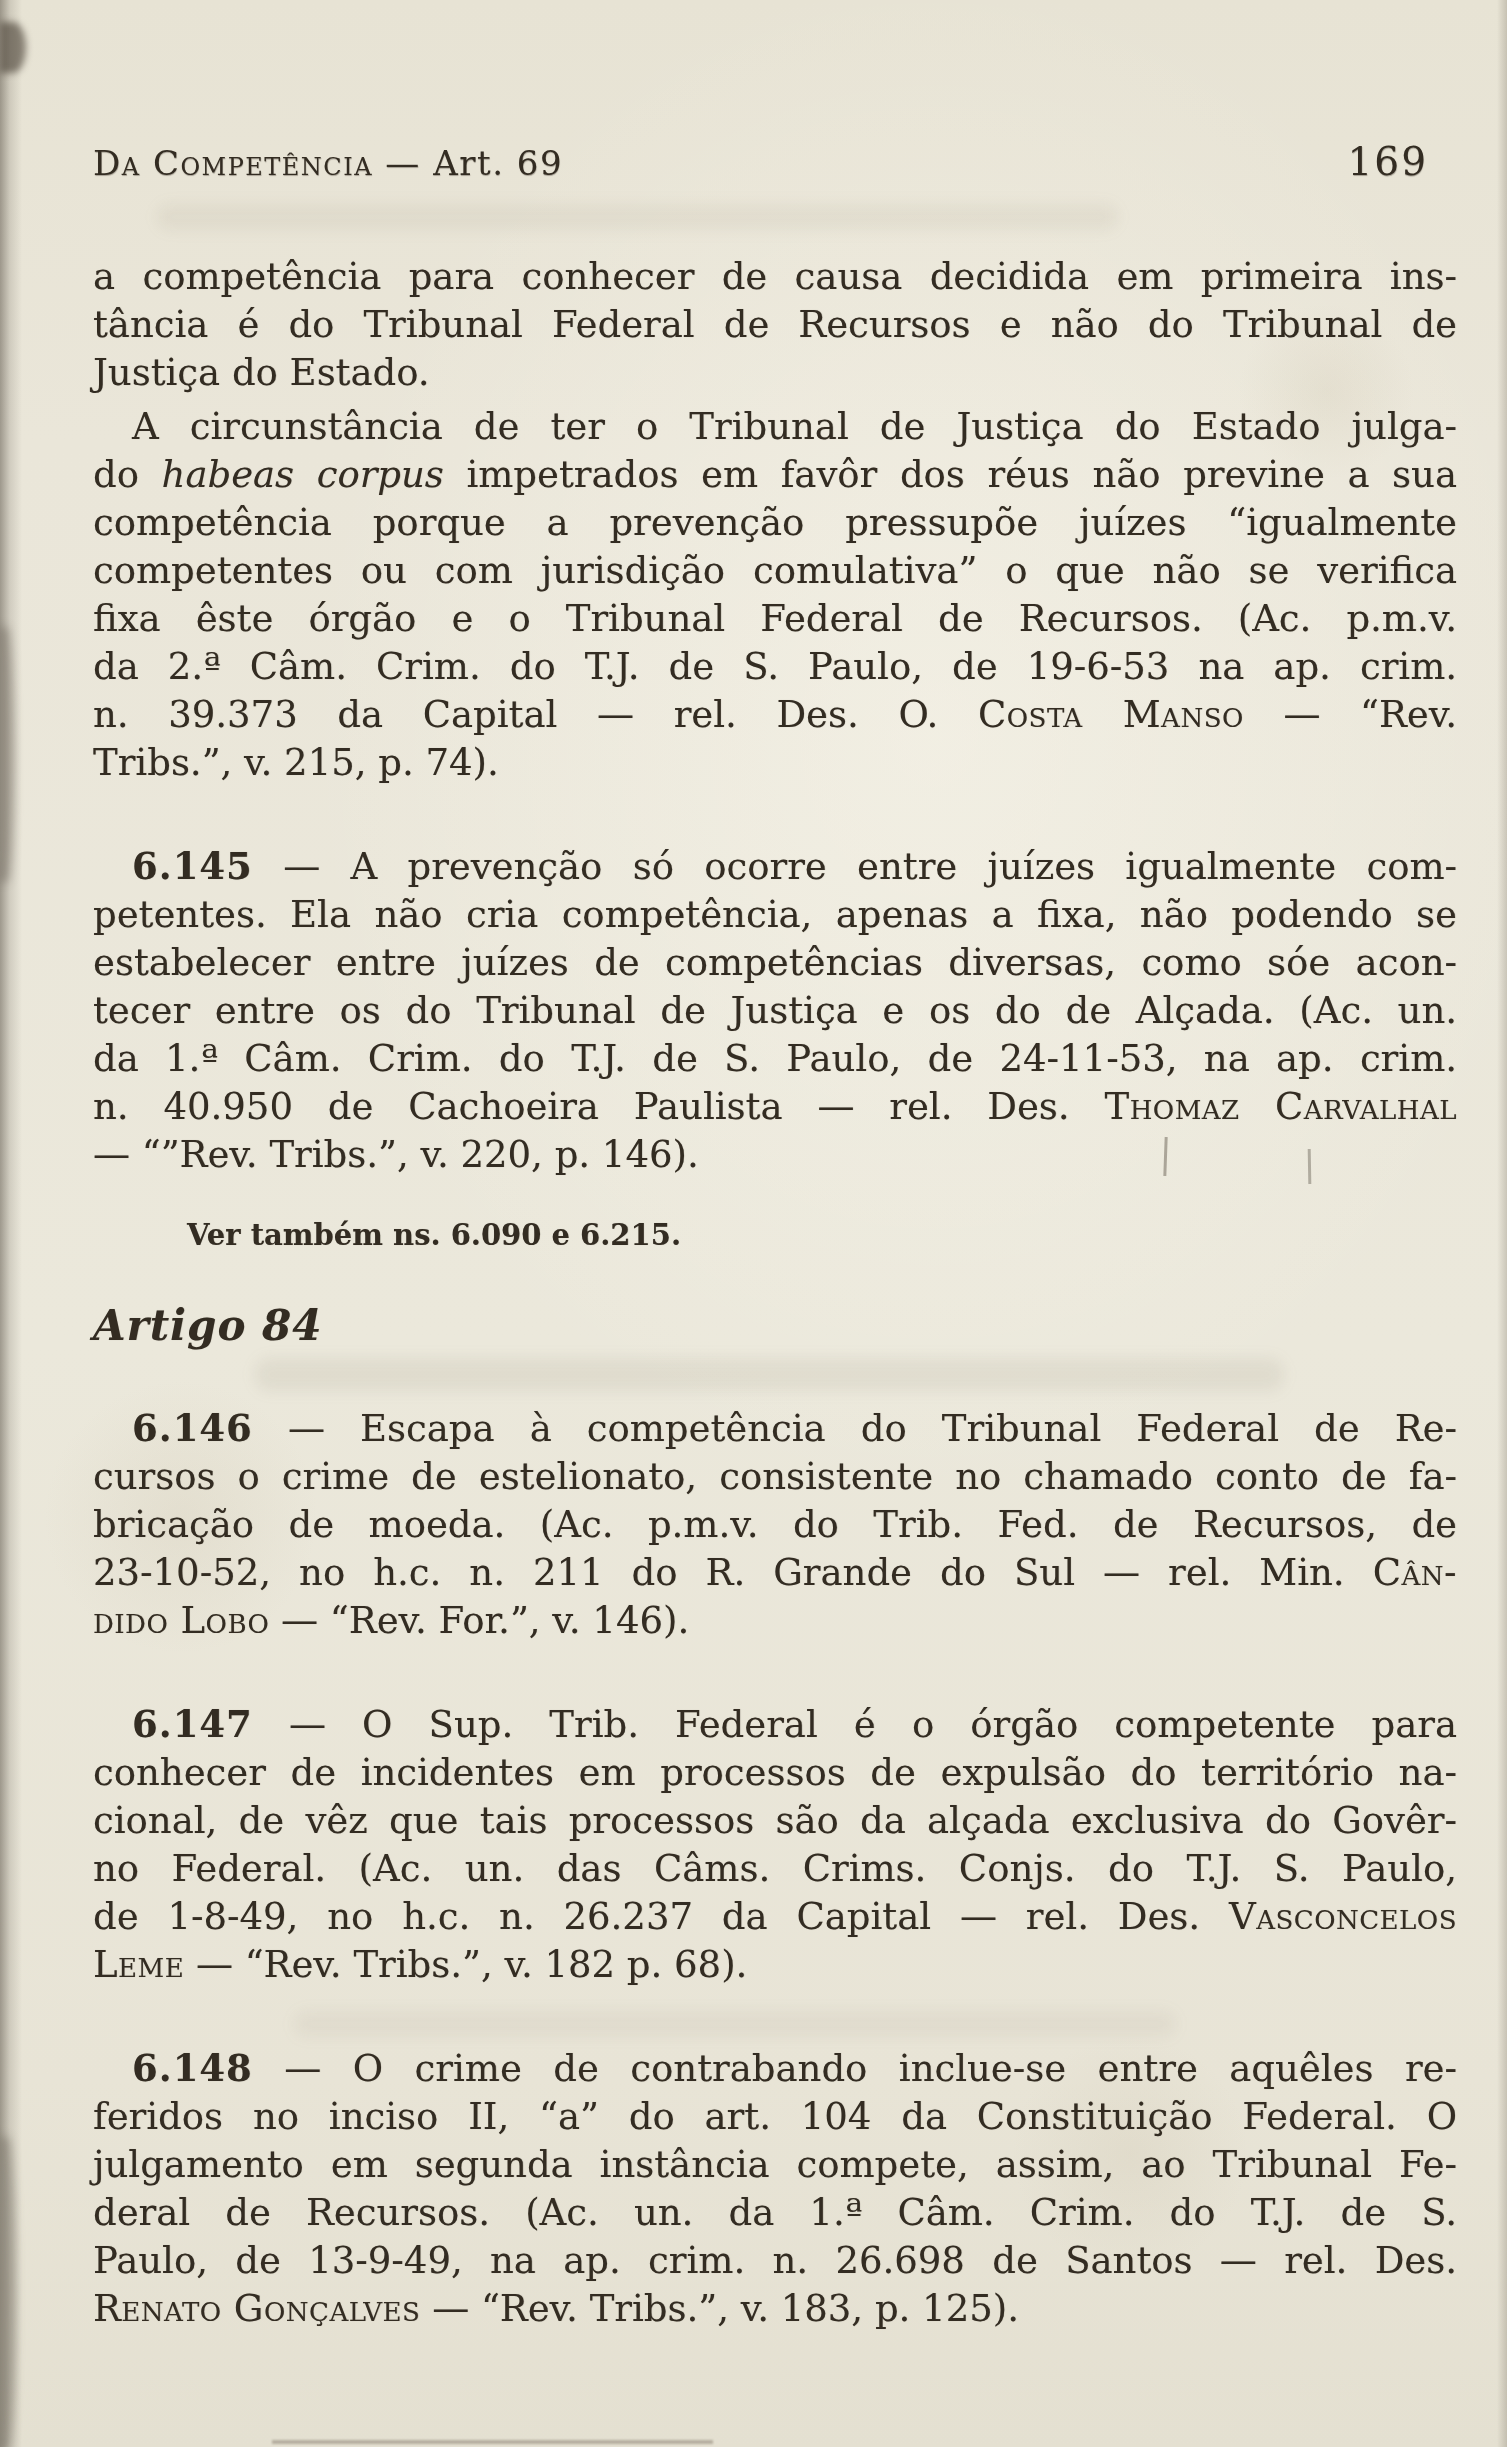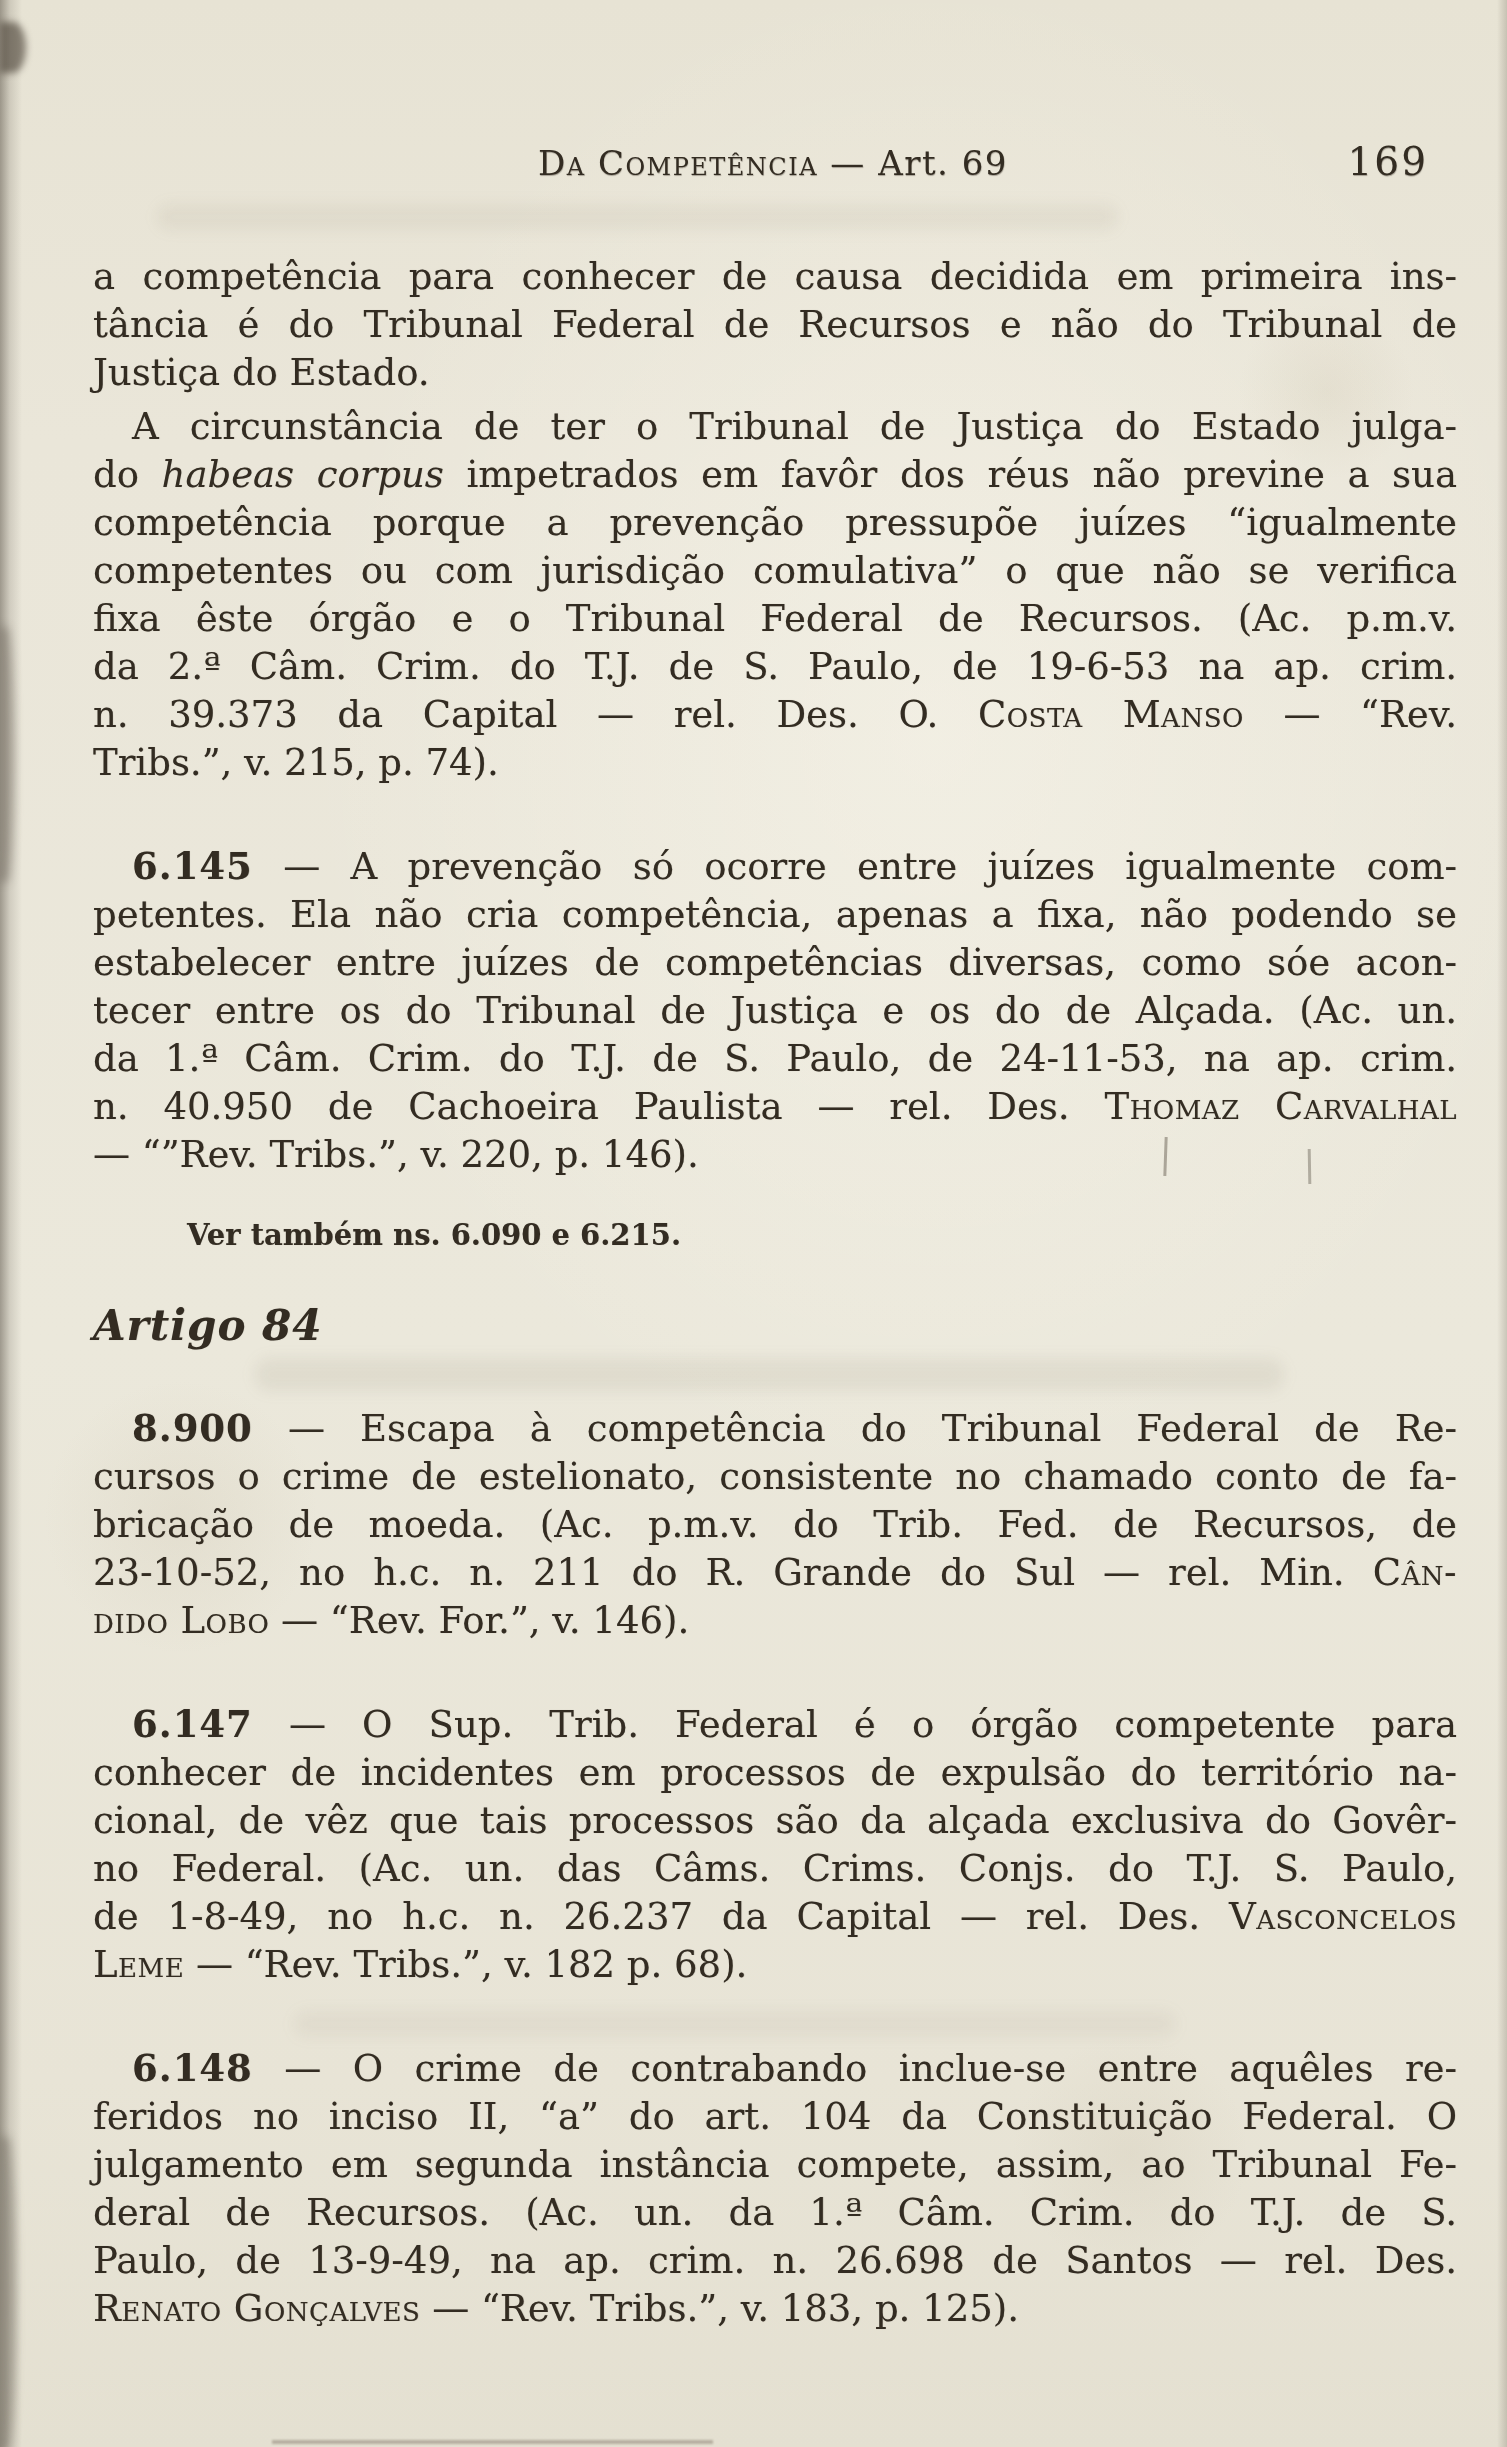--- a/index.html
+++ b/index.html
@@ -64,21 +64,21 @@
   .bleed-3 {
     position: absolute; left: 294px; top: 2011px; width: 882px; height: 25.5px;
     background: rgba(130,118,95,0.07); filter: blur(6.9px); border-radius: 13.7px;
   }
 
   
   .header {
     position: absolute; top: 143px; left: 93px; width: 1364px; height: 51px;
   }
   .header-title {
-    position: absolute; left: 0; right: 4px; text-align: center;
+    position: absolute; left: 0; right: 4px; 
     font-size: 34px; letter-spacing: 1.5px; white-space: nowrap;
     text-shadow: 0.4px 0.5px 0.8px rgba(45,38,28,0.35);
   }
   .header-title .sc { font-variant: small-caps; }
   .page-number {
     position: absolute; right: 29px; top: -3.9px;
     font-size: 39px; letter-spacing: 2px;
     text-shadow: 0.4px 0.5px 0.8px rgba(45,38,28,0.35);
   }
 
@@ -163,21 +163,21 @@
         <div class="line"><span class="seg-n">n. 40.950 de Cachoeira Paulista — rel. Des. </span><span class="seg-sc">Thomaz Carvalhal</span></div>
         <div class="line last"><span class="seg-n">— “”Rev. Tribs.”, v. 220, p. 146).</span></div>
       </div>
       <div class="block note">
         <div class="line last"><span class="seg-n">Ver também ns. 6.090 e 6.215.</span></div>
       </div>
       <div class="block heading">
         <div class="line last"><span class="seg-n">Artigo 84</span></div>
       </div>
       <div class="block section">
-        <div class="line indent"><span class="seg-b">8.900</span><span class="seg-n"> — Escapa à competência do Tribunal Federal de Re-</span></div>
+        <div class="line indent"><span class="seg-b">6.146</span><span class="seg-n"> — Escapa à competência do Tribunal Federal de Re-</span></div>
         <div class="line"><span class="seg-n">cursos o crime de estelionato, consistente no chamado conto de fa-</span></div>
         <div class="line"><span class="seg-n">bricação de moeda. (Ac. p.m.v. do Trib. Fed. de Recursos, de</span></div>
         <div class="line"><span class="seg-n">23-10-52, no h.c. n. 211 do R. Grande do Sul — rel. Min. </span><span class="seg-sc">Cân-</span></div>
         <div class="line last"><span class="seg-sc">dido Lobo</span><span class="seg-n"> — “Rev. For.”, v. 146).</span></div>
       </div>
       <div class="block section">
         <div class="line indent"><span class="seg-b">6.147</span><span class="seg-n"> — O Sup. Trib. Federal é o órgão competente para</span></div>
         <div class="line"><span class="seg-n">conhecer de incidentes em processos de expulsão do território na-</span></div>
         <div class="line"><span class="seg-n">cional, de vêz que tais processos são da alçada exclusiva do Govêr-</span></div>
         <div class="line"><span class="seg-n">no Federal. (Ac. un. das Câms. Crims. Conjs. do T.J. S. Paulo,</span></div>

